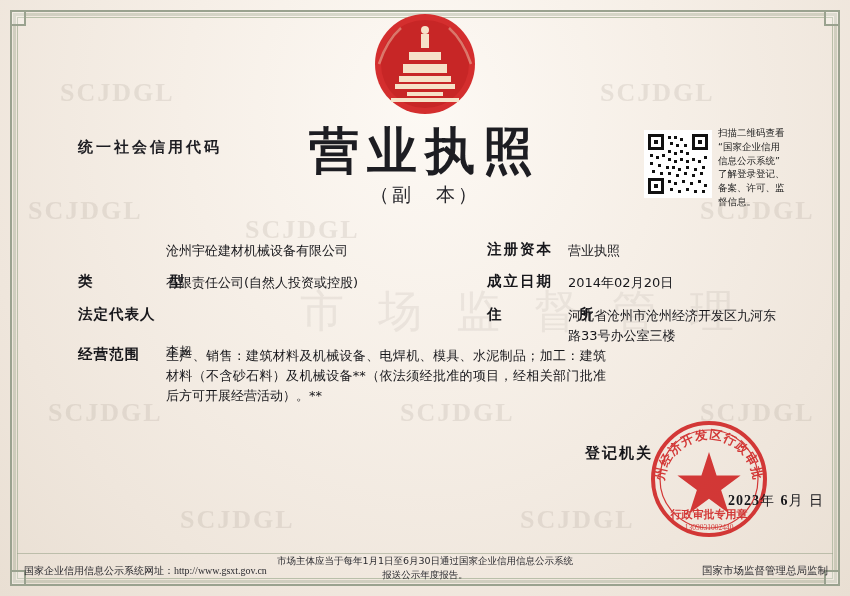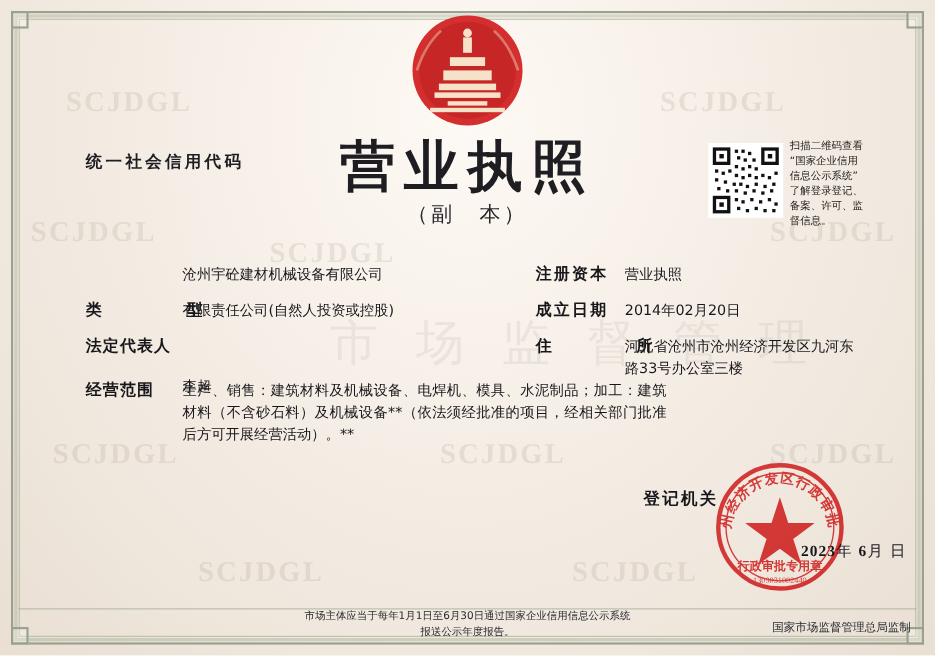--- a/index.html
+++ b/index.html
@@ -406,15 +406,16 @@
     </svg>
   </div>
 
   <div class="date-line">
     <span class="num">2023</span><span>年</span>
     <span class="num">6</span><span>月</span>
     <span class="num"></span><span>日</span>
   </div>
 
   <div class="hr-bottom"></div>
+  <div class="footer-left">国家企业信用信息公示系统网址：http://www.gsxt.gov.cn</div>
   <div class="footer-center">市场主体应当于每年1月1日至6月30日通过国家企业信用信息公示系统报送公示年度报告。</div>
   <div class="footer-right">国家市场监督管理总局监制</div>
 </div>
 
 </body></html>

